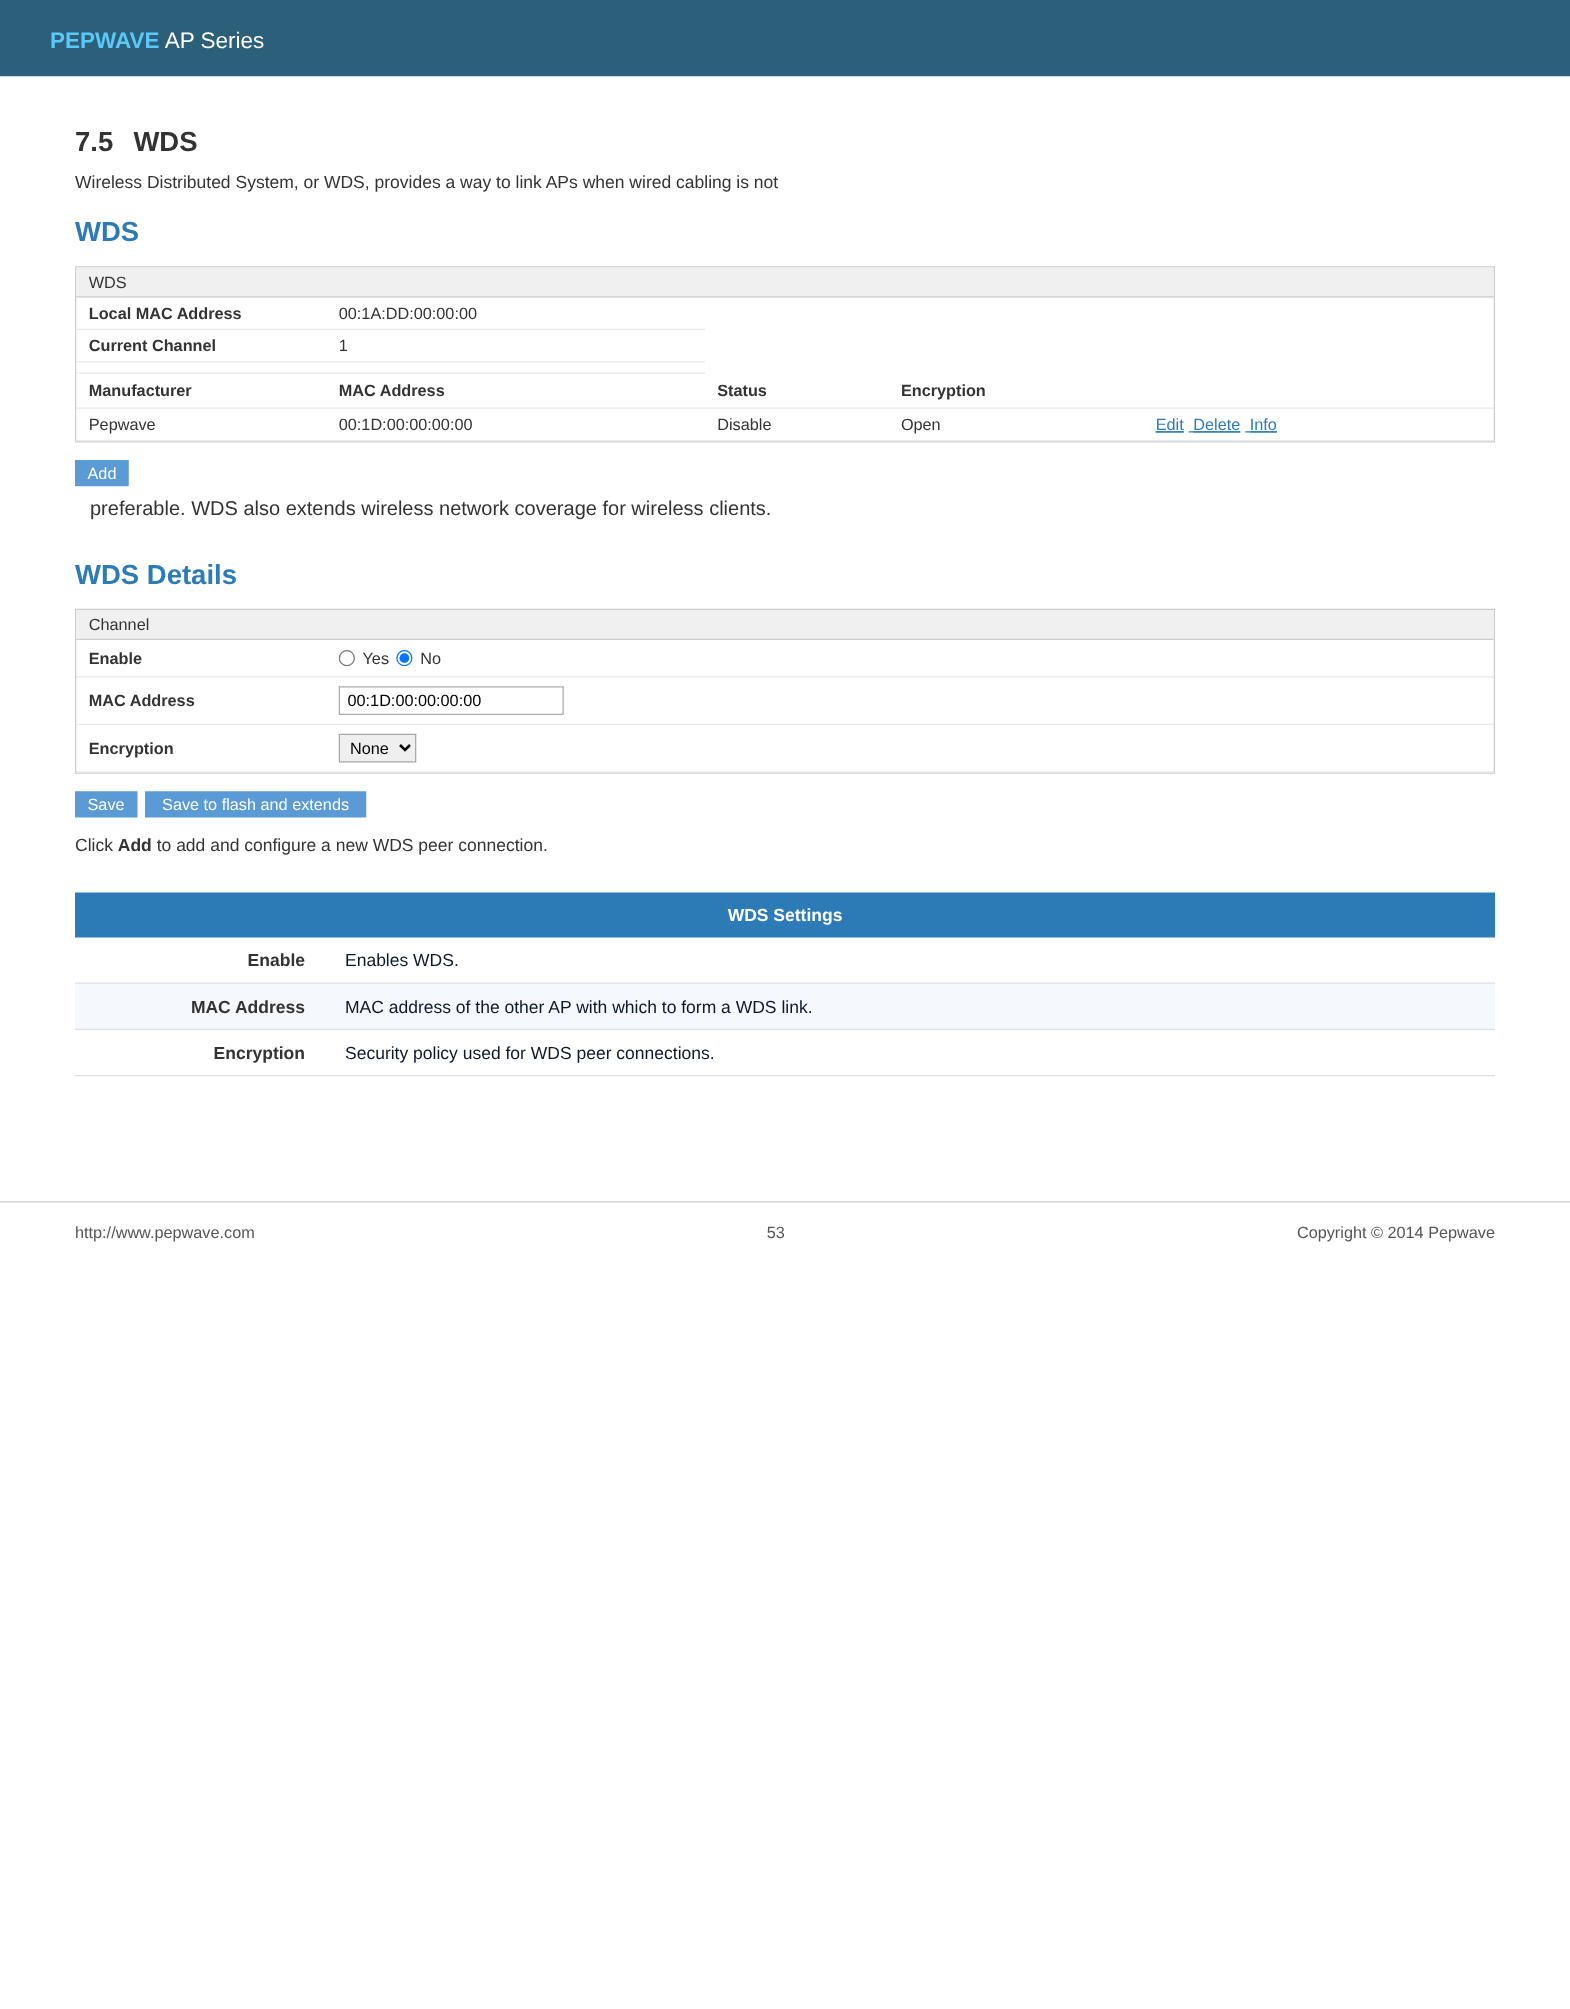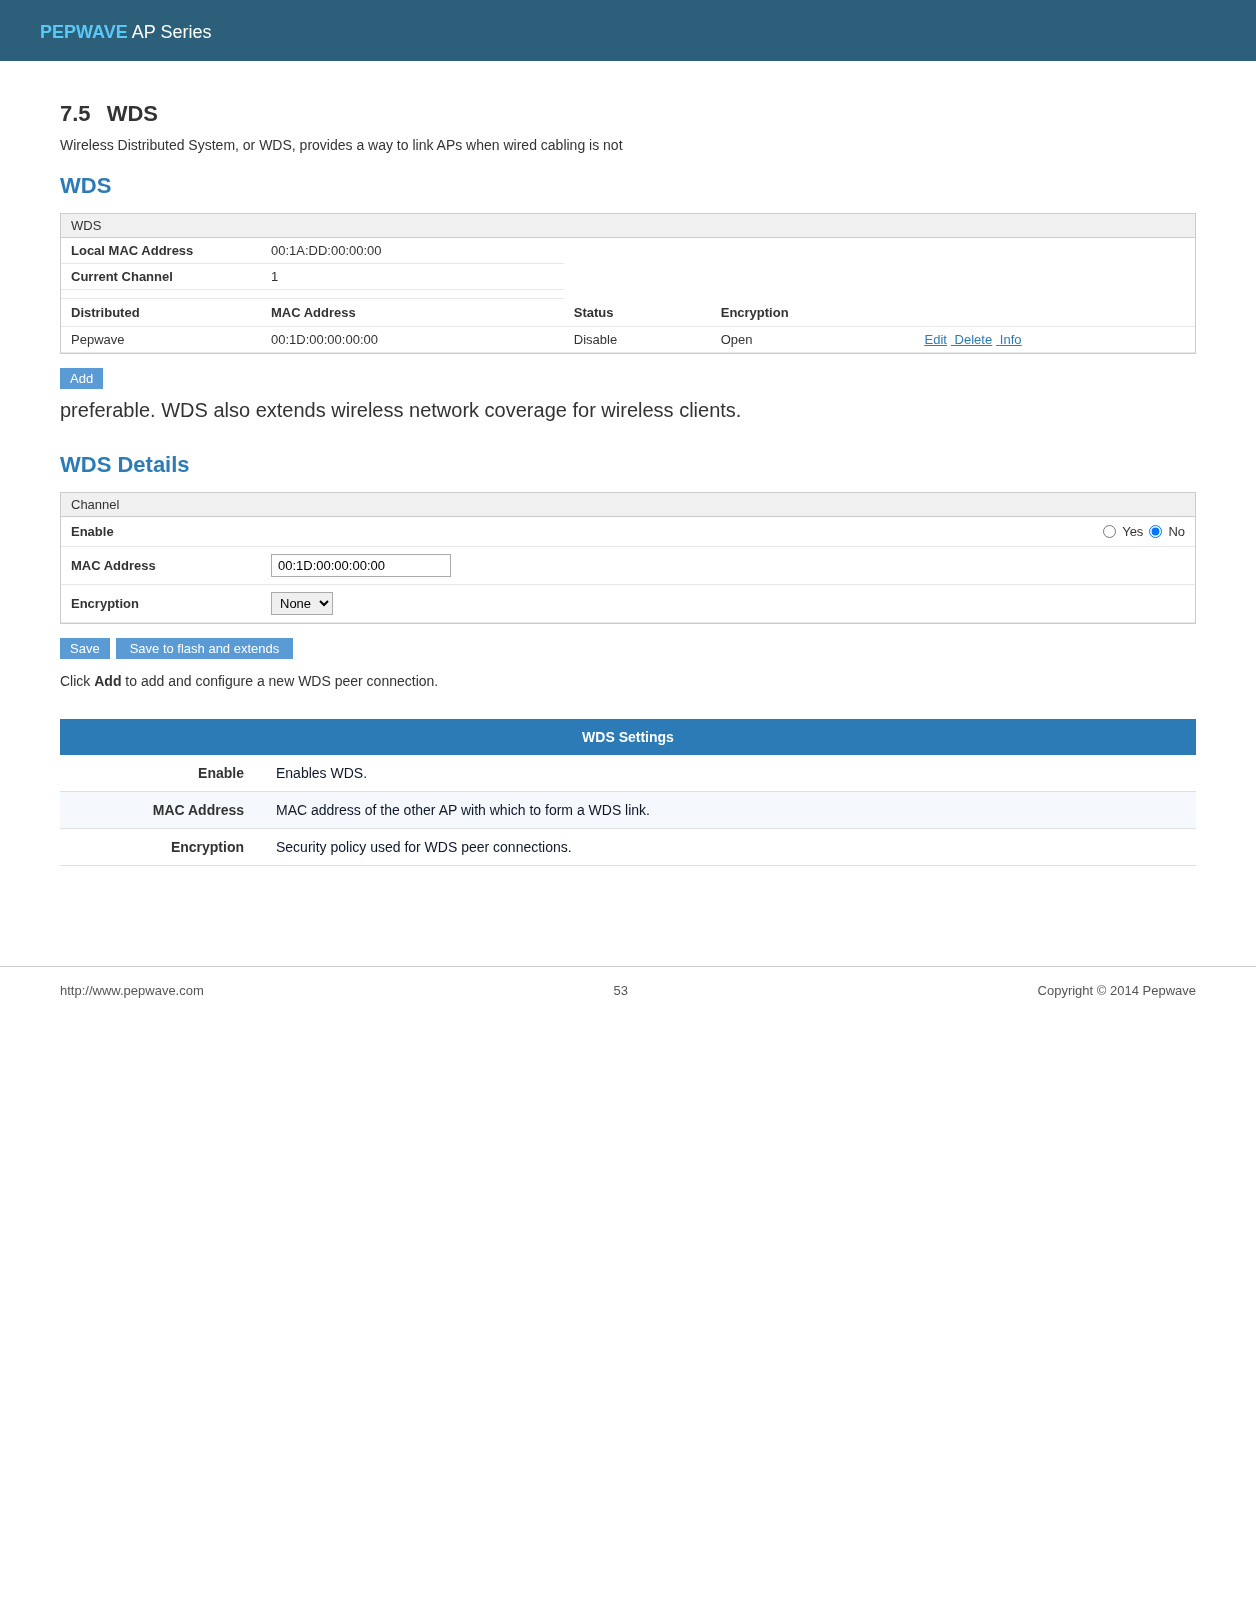--- a/index.html
+++ b/index.html
@@ -113,23 +113,24 @@
       color: #fff;
       border: none;
       padding: 3px 10px;
       font-size: 13px;
       cursor: pointer;
       margin-bottom: 10px;
       display: inline-block;
     }
 
     .preferable-text {
-      font-size: 20px;
+      font-size: 16px;
       color: #333;
       margin-bottom: 30px;
+      margin-left: 12px;
     }
 
     
     .wds-details-label {
       font-size: 22px;
       font-weight: bold;
       color: #2c7bb6;
       margin-bottom: 14px;
     }
 
@@ -162,21 +163,20 @@
     }
     .settings-table td.field-value {
       color: #333;
     }
 
     
     .radio-group {
       display: flex;
       align-items: center;
       gap: 6px;
-      justify-content: flex-end;
     }
     .radio-group input[type="radio"] {
       margin: 0;
     }
     .radio-group label {
       font-size: 13px;
     }
 
     
     .text-input {
@@ -303,21 +303,21 @@
           <td class="value">00:1A:DD:00:00:00</td>
         </tr>
         <tr>
           <td class="label">Current Channel</td>
           <td class="value">1</td>
         </tr>
         <tr>
           <td colspan="2" style="padding:4px;border-bottom:1px solid #e8e8e8;"></td>
         </tr>
         <tr>
-          <td style="font-weight:bold;padding:6px 10px;border-bottom:1px solid #e8e8e8;">Distributed</td>
+          <td style="font-weight:bold;padding:6px 10px;border-bottom:1px solid #e8e8e8;">Manufacturer</td>
           <td style="font-weight:bold;padding:6px 10px;border-bottom:1px solid #e8e8e8;">MAC Address</td>
           <td style="font-weight:bold;padding:6px 10px;border-bottom:1px solid #e8e8e8;">Status</td>
           <td style="font-weight:bold;padding:6px 10px;border-bottom:1px solid #e8e8e8;">Encryption</td>
           <td style="padding:6px 10px;border-bottom:1px solid #e8e8e8;"></td>
         </tr>
         <tr class="wds-peer-row">
           <td>Pepwave</td>
           <td>00:1D:00:00:00:00</td>
           <td>Disable</td>
           <td>Open</td>

